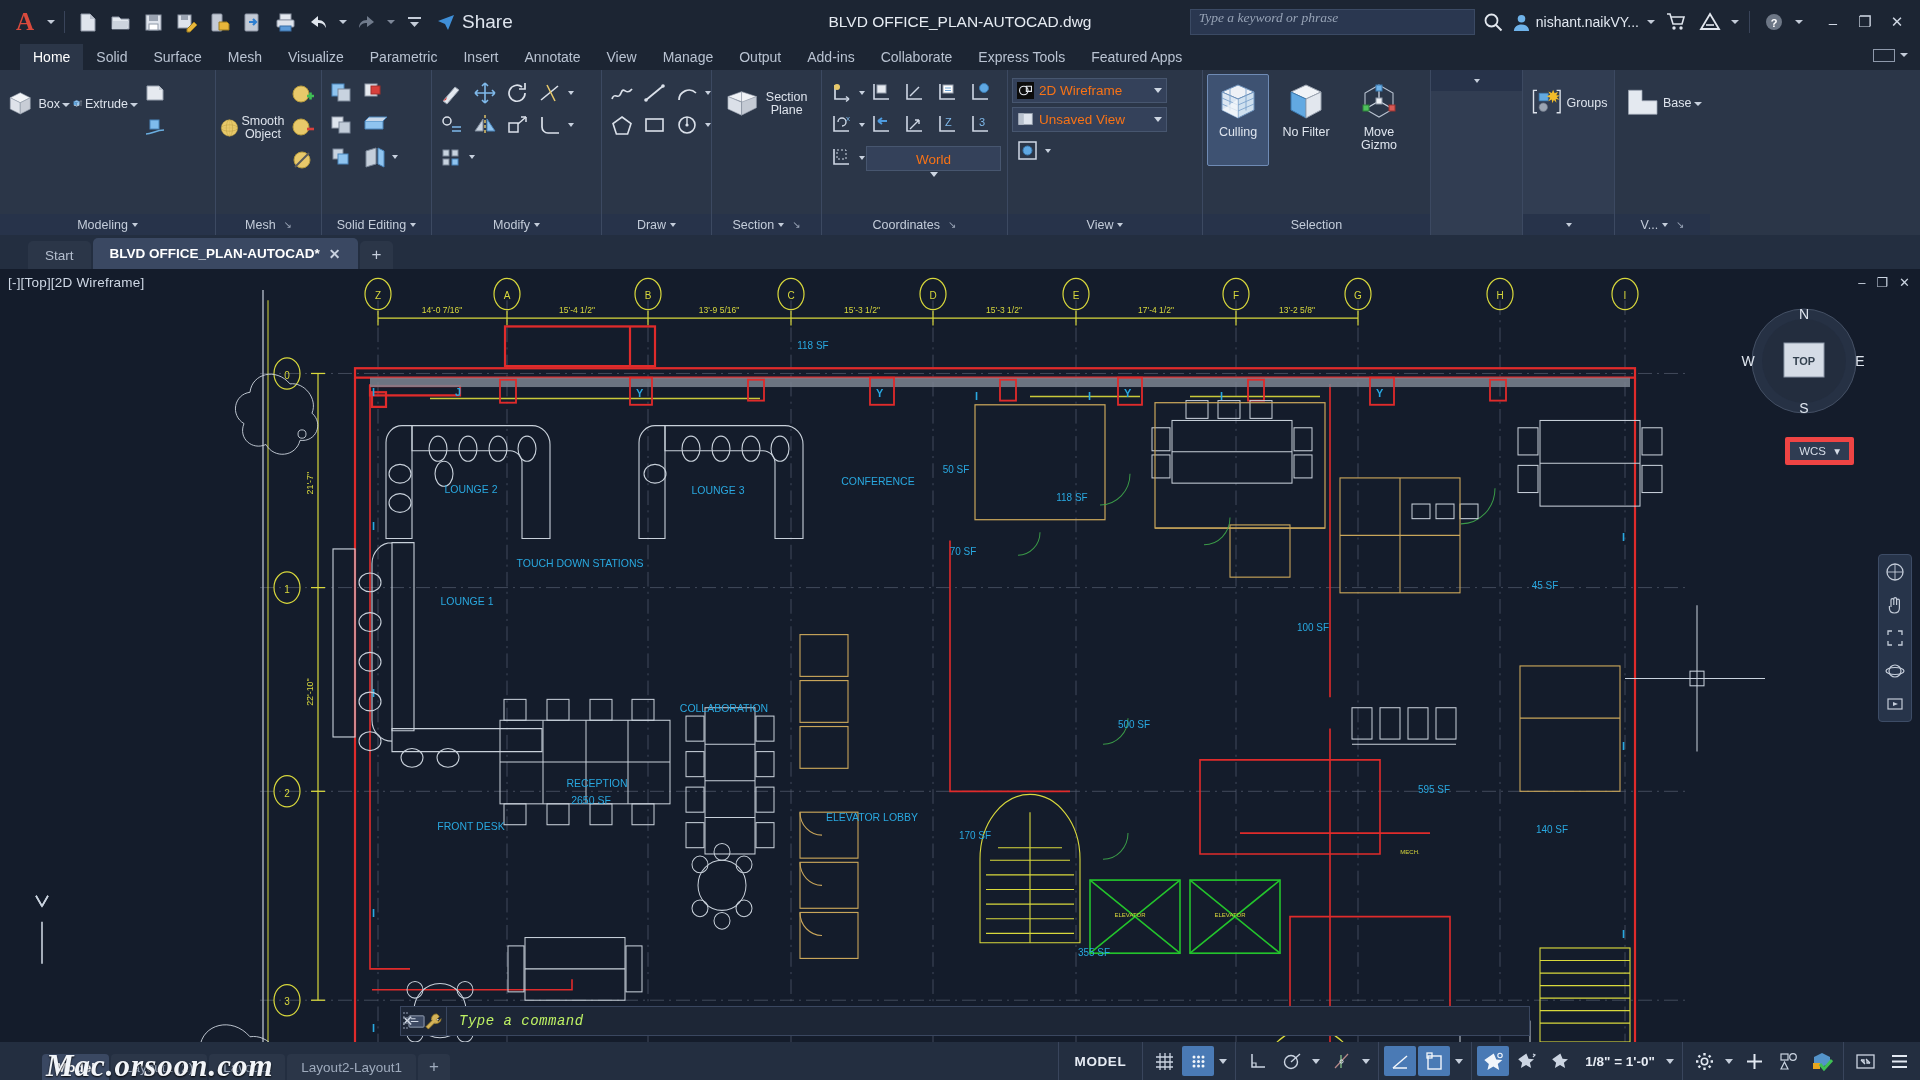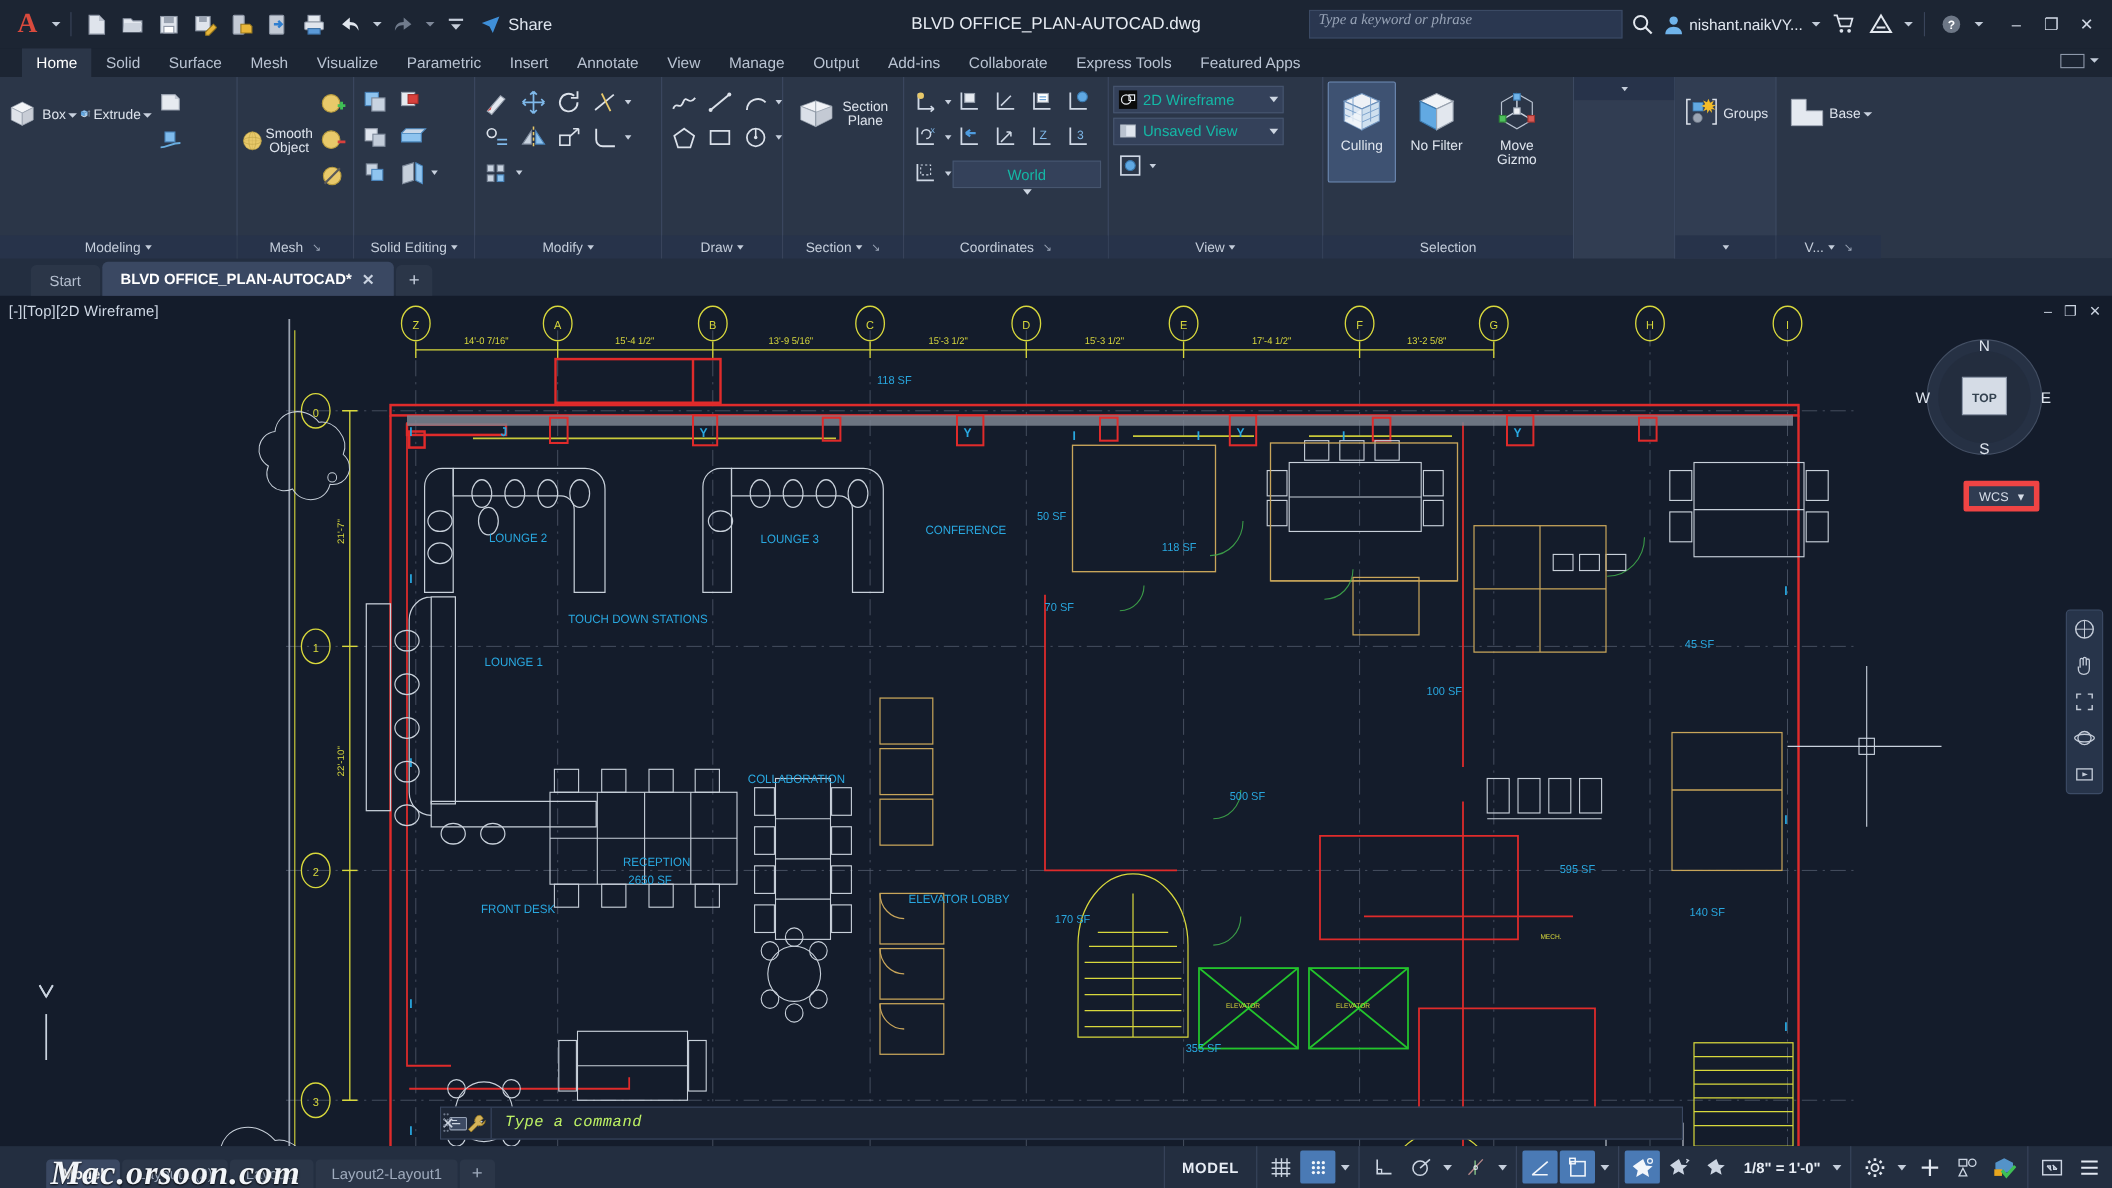--- a/index.html
+++ b/index.html
@@ -16,21 +16,21 @@
   .qat { display:flex; align-items:center; gap:2px; }
   .alogo { width:34px; height:30px; display:flex; align-items:center; justify-content:center;
      color:#d94a3d; font-size:25px; font-weight:bold; font-family:"Liberation Serif",serif; }
   .caret { width:13px; height:30px; display:flex; align-items:center; justify-content:center; }
   .caret::after { content:""; border-left:4px solid transparent; border-right:4px solid transparent;
      border-top:4px solid #c3ccd9; }
   .caret.dim::after { border-top-color:#7e8899; }
   .qbtn { width:31px; height:31px; display:flex; align-items:center; justify-content:center;
      border-radius:2px; }
   .qsep { width:1px; height:22px; background:#39445a; margin:0 5px; }
-  .share { display:flex; align-items:center; gap:6px; margin-left:4px; color:#dfe5ee; font-size:15px;}
+  .share { display:flex; align-items:center; gap:6px; margin-left:4px; color:#dfe5ee; font-size:19px;}
   .doctitle { position:absolute; left:0; right:0; text-align:center; color:#e6ebf2;
      font-size:15.5px; pointer-events:none; }
   .tright { margin-left:auto; display:flex; align-items:center; gap:3px; }
   .searchbox { width:285px; height:26px; background:#2a3750; border:1px solid #3b4a64;
      display:flex; padding:0 8px; }
   .searchbox span { color:#97a3b6; font-size:13.5px; font-style:italic; font-family:"Liberation Serif",serif;}
   .userchip { display:flex; align-items:center; gap:5px; color:#e2e8f1; font-size:14px; }
   .avatar-ic { width:19px; height:19px; }
   .wbtns { display:flex; align-items:center; margin-left:10px; gap:2px;}
   .wbtn { width:30px; height:30px; display:flex; align-items:center; justify-content:center;
@@ -63,21 +63,21 @@
   .smallcol { display:flex; flex-direction:column; gap:3px; padding-top:3px;}
   .sbtn { width:32px; height:30px; display:flex; align-items:center; justify-content:center;
       border-radius:2px; }
   .rowset { display:flex; flex-direction:column; gap:2px; padding-top:2px;}
   .srow { display:flex; align-items:center; gap:1px; }
   .minitri { border-left:3.5px solid transparent; border-right:3.5px solid transparent;
       border-top:4px solid #c8d1de; }
 
   .combo { width:155px; height:25px; background:#34415a; border:1px solid #47566f;
       display:flex; align-items:center; gap:5px; padding:0 4px; }
-  .combo .ctext { color:#14b8a6; font-size:13.5px; flex:1; }
+  .combo .ctext { color:#f97316; font-size:13.5px; flex:1; }
   .combo .cdown { border-left:4.5px solid transparent; border-right:4.5px solid transparent;
       border-top:5px solid #cdd6e2; }
   .wcombo { width:135px;flex-direction:column; }
 
   .togglebtn { width:62px; height:92px; display:flex; flex-direction:column;
       align-items:center; justify-content:flex-start; gap:3px; padding-top:6px;
       border:1px solid transparent; border-radius:2px;}
   .togglebtn.on { background:#3e5272; border-color:#6f8bb5; }
   .togglebtn .lbl { color:#dfe5ee; font-size:12.5px; text-align:center; line-height:13px;}
 

